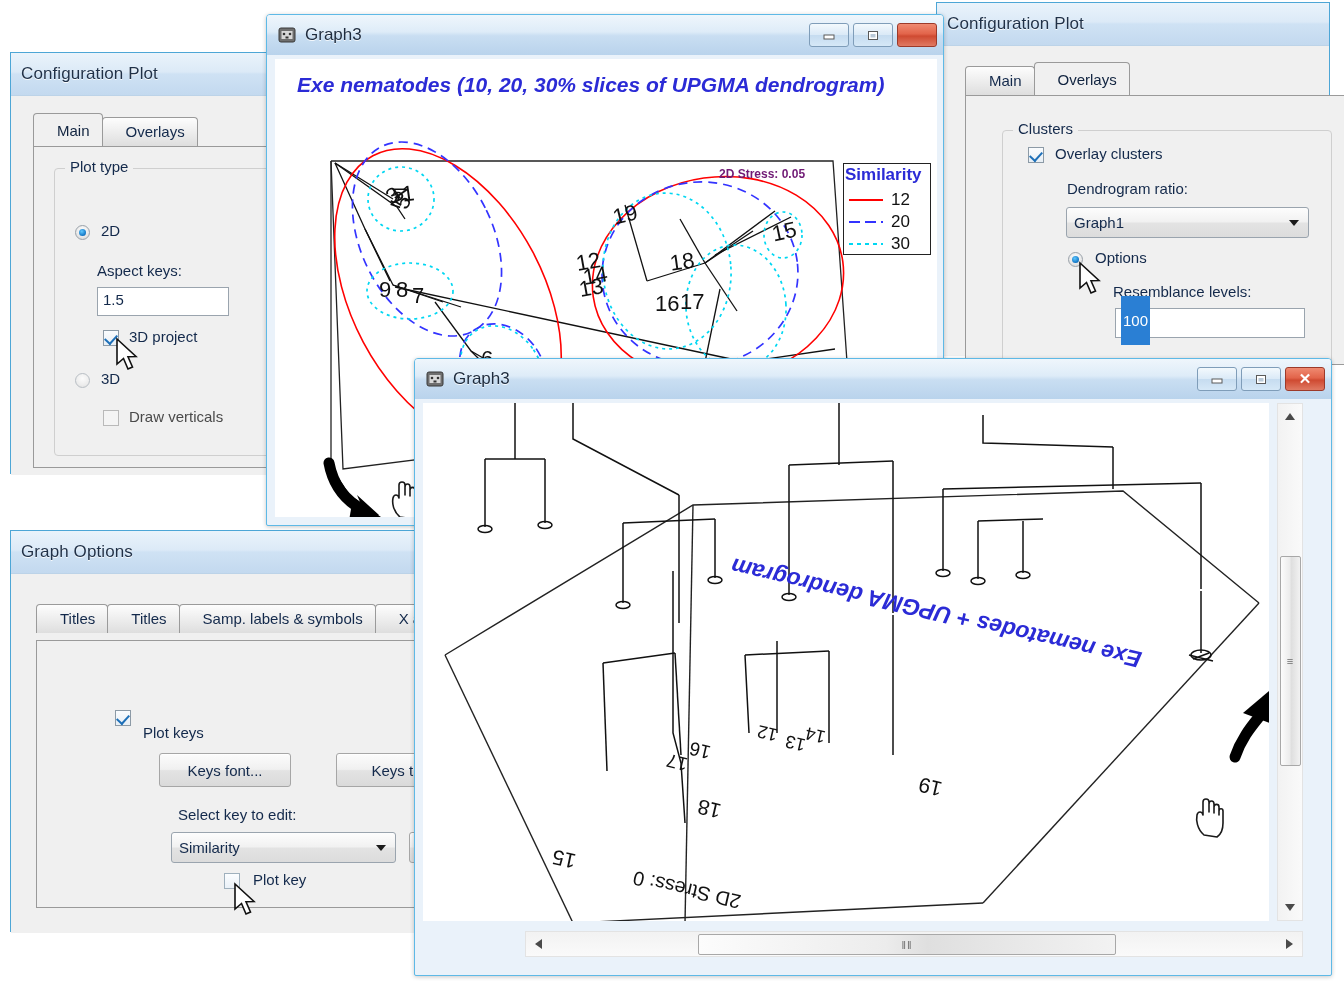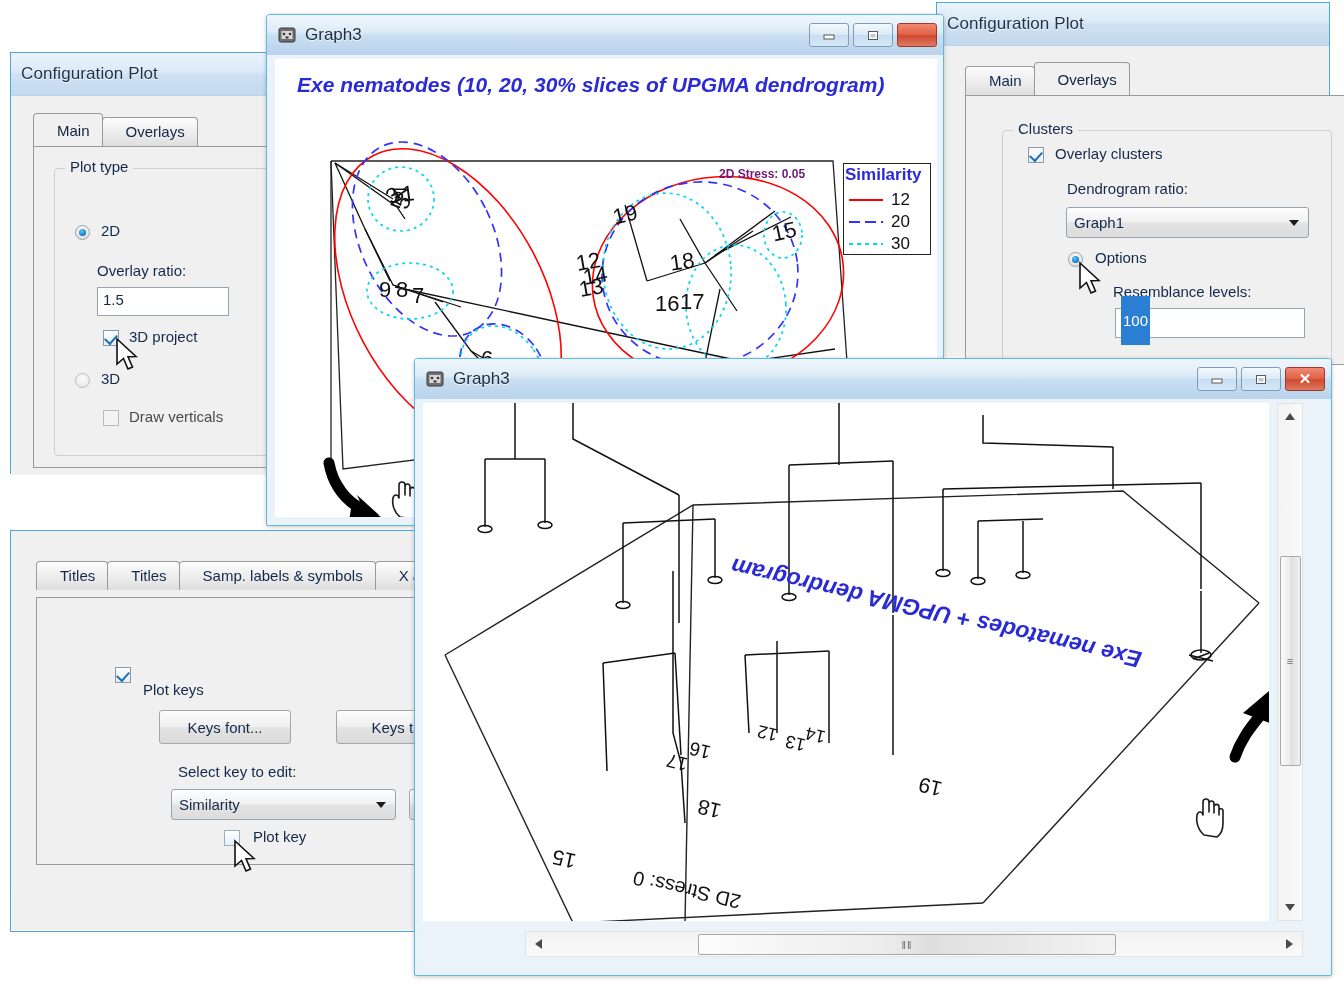--- a/index.html
+++ b/index.html
@@ -197,21 +197,21 @@
     </div>
     <div class="tabpane" style="left:22px;top:50px;width:260px;height:322px;"></div>
 
     <div class="group" style="left:43px;top:72px;width:230px;height:288px;">
       <span class="group-lbl">Plot type</span>
     </div>
 
     <div class="radio on" style="left:64px;top:129px;"></div>
     <span class="lbl" style="left:90px;top:126px;">2D</span>
 
-    <span class="lbl" style="left:86px;top:166px;">Overlay ratio:</span>
+    <span class="lbl" style="left:86px;top:166px;">Aspect keys:</span>
     <div class="textbox" style="left:86px;top:191px;width:132px;height:29px;">1.5</div>
 
     <div class="chk on" style="left:92px;top:234px;"></div>
     <span class="lbl" style="left:118px;top:232px;">3D project</span>
 
     <div class="radio off" style="left:64px;top:277px;"></div>
     <span class="lbl" style="left:90px;top:274px;">3D</span>
 
     <div class="chk disabled" style="left:92px;top:314px;"></div>
     <span class="lbl" style="left:118px;top:312px;color:#4a4a4a;">Draw verticals</span>
@@ -385,20 +385,23 @@
     </div>
     <div class="cursor-hand" style="left:112px;top:418px;">
       <svg width="38" height="44" viewBox="0 0 38 44">
         <path d="M13,40 C6,34 5,26 6,21 C7,17 11,17 12,21 L12,8 C12,4 18,4 18,8 L18,18 L18,10 C18,6 23,6 23,10 L23,19 L23,13 C23,9.5 28,9.5 28,13 L28,21 L28,17 C28,14 32,14 32,17 L32,28 C32,35 29,40 26,42 Z" fill="#fff" stroke="#1a1a1a" stroke-width="1.6" stroke-linejoin="round"></path>
       </svg>
     </div>
   </div>
 </div>
 
 <div class="win dlg" style="left:10px;top:530px;width:420px;height:402px;">
+  <div class="dlg-tb">
+    <span class="dlg-title">Graph Options</span>
+  </div>
   <div class="dlg-body" style="height:359px;position:relative;overflow:hidden;">
 
     <div class="tabstrip" style="left:25px;top:30px;">
       <div class="tab">Titles</div>
       <div class="tab">Titles</div>
       <div class="tab">Samp. labels &amp; symbols</div>
       <div class="tab">X a</div>
     </div>
     <div class="tabpane" style="left:25px;top:66px;width:396px;height:268px;"></div>
 

